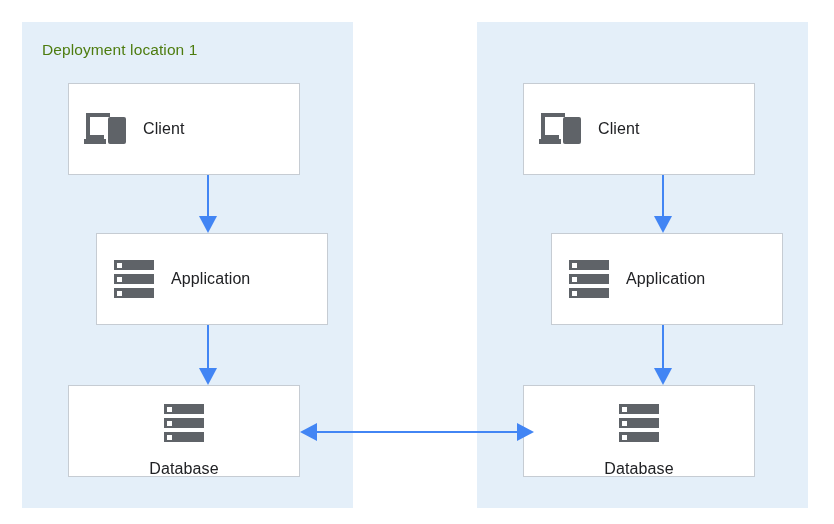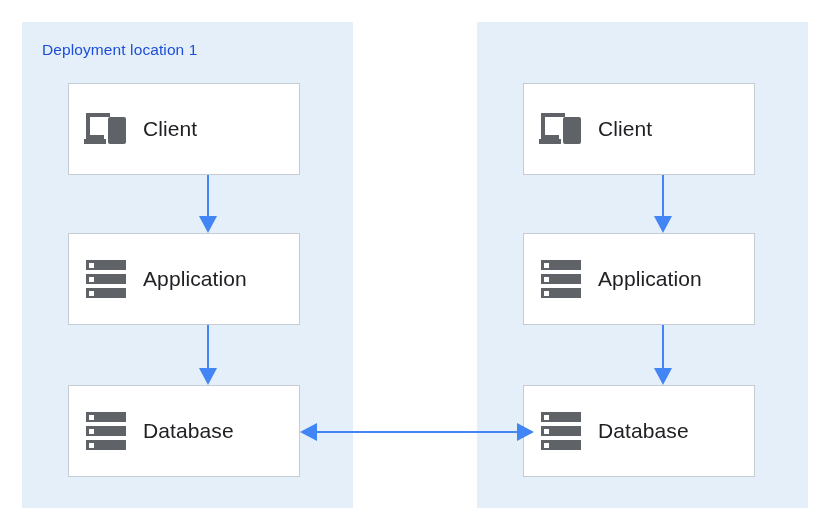--- a/index.html
+++ b/index.html
@@ -28,50 +28,50 @@
   }
   #panel-left  { left: 22px;  width: 331px; }
   #panel-right { left: 477px; width: 331px; }
 
   .panel-title {
     position: absolute;
     top: 18px;
     left: 20px;
     font-size: 15.5px;
     line-height: 20px;
-    color: #1d4ed8;
+    color: #4d7c0f;
     letter-spacing: 0.1px;
     white-space: nowrap;
   }
 
   
   .node {
     position: absolute;
     width: 232px;
     height: 92px;
     background: #ffffff;
     border: 1px solid #c6ccd3;
     box-sizing: border-box;
     display: flex;
     align-items: center;
   }
   .node-client { top: 61px; }
-  .node-app    { top: 211px; }
-  .node-db     { top: 363px; }
+  .node-app    { top: 211px; margin-left: 28px; }
+  .node-db     { top: 363px; flex-direction: column; }
   .panel .node { left: 46px; }
 
   .node-icon {
     width: 74px;
     flex: 0 0 74px;
     display: flex;
     align-items: center;
     justify-content: center;
   }
   .node-label {
-    font-size: 21px;
+    font-size: 16px;
     color: #202124;
     letter-spacing: 0.1px;
     white-space: nowrap;
   }
 
   
   .server-icon {
     width: 40px;
     height: 40px;
     display: flex;

